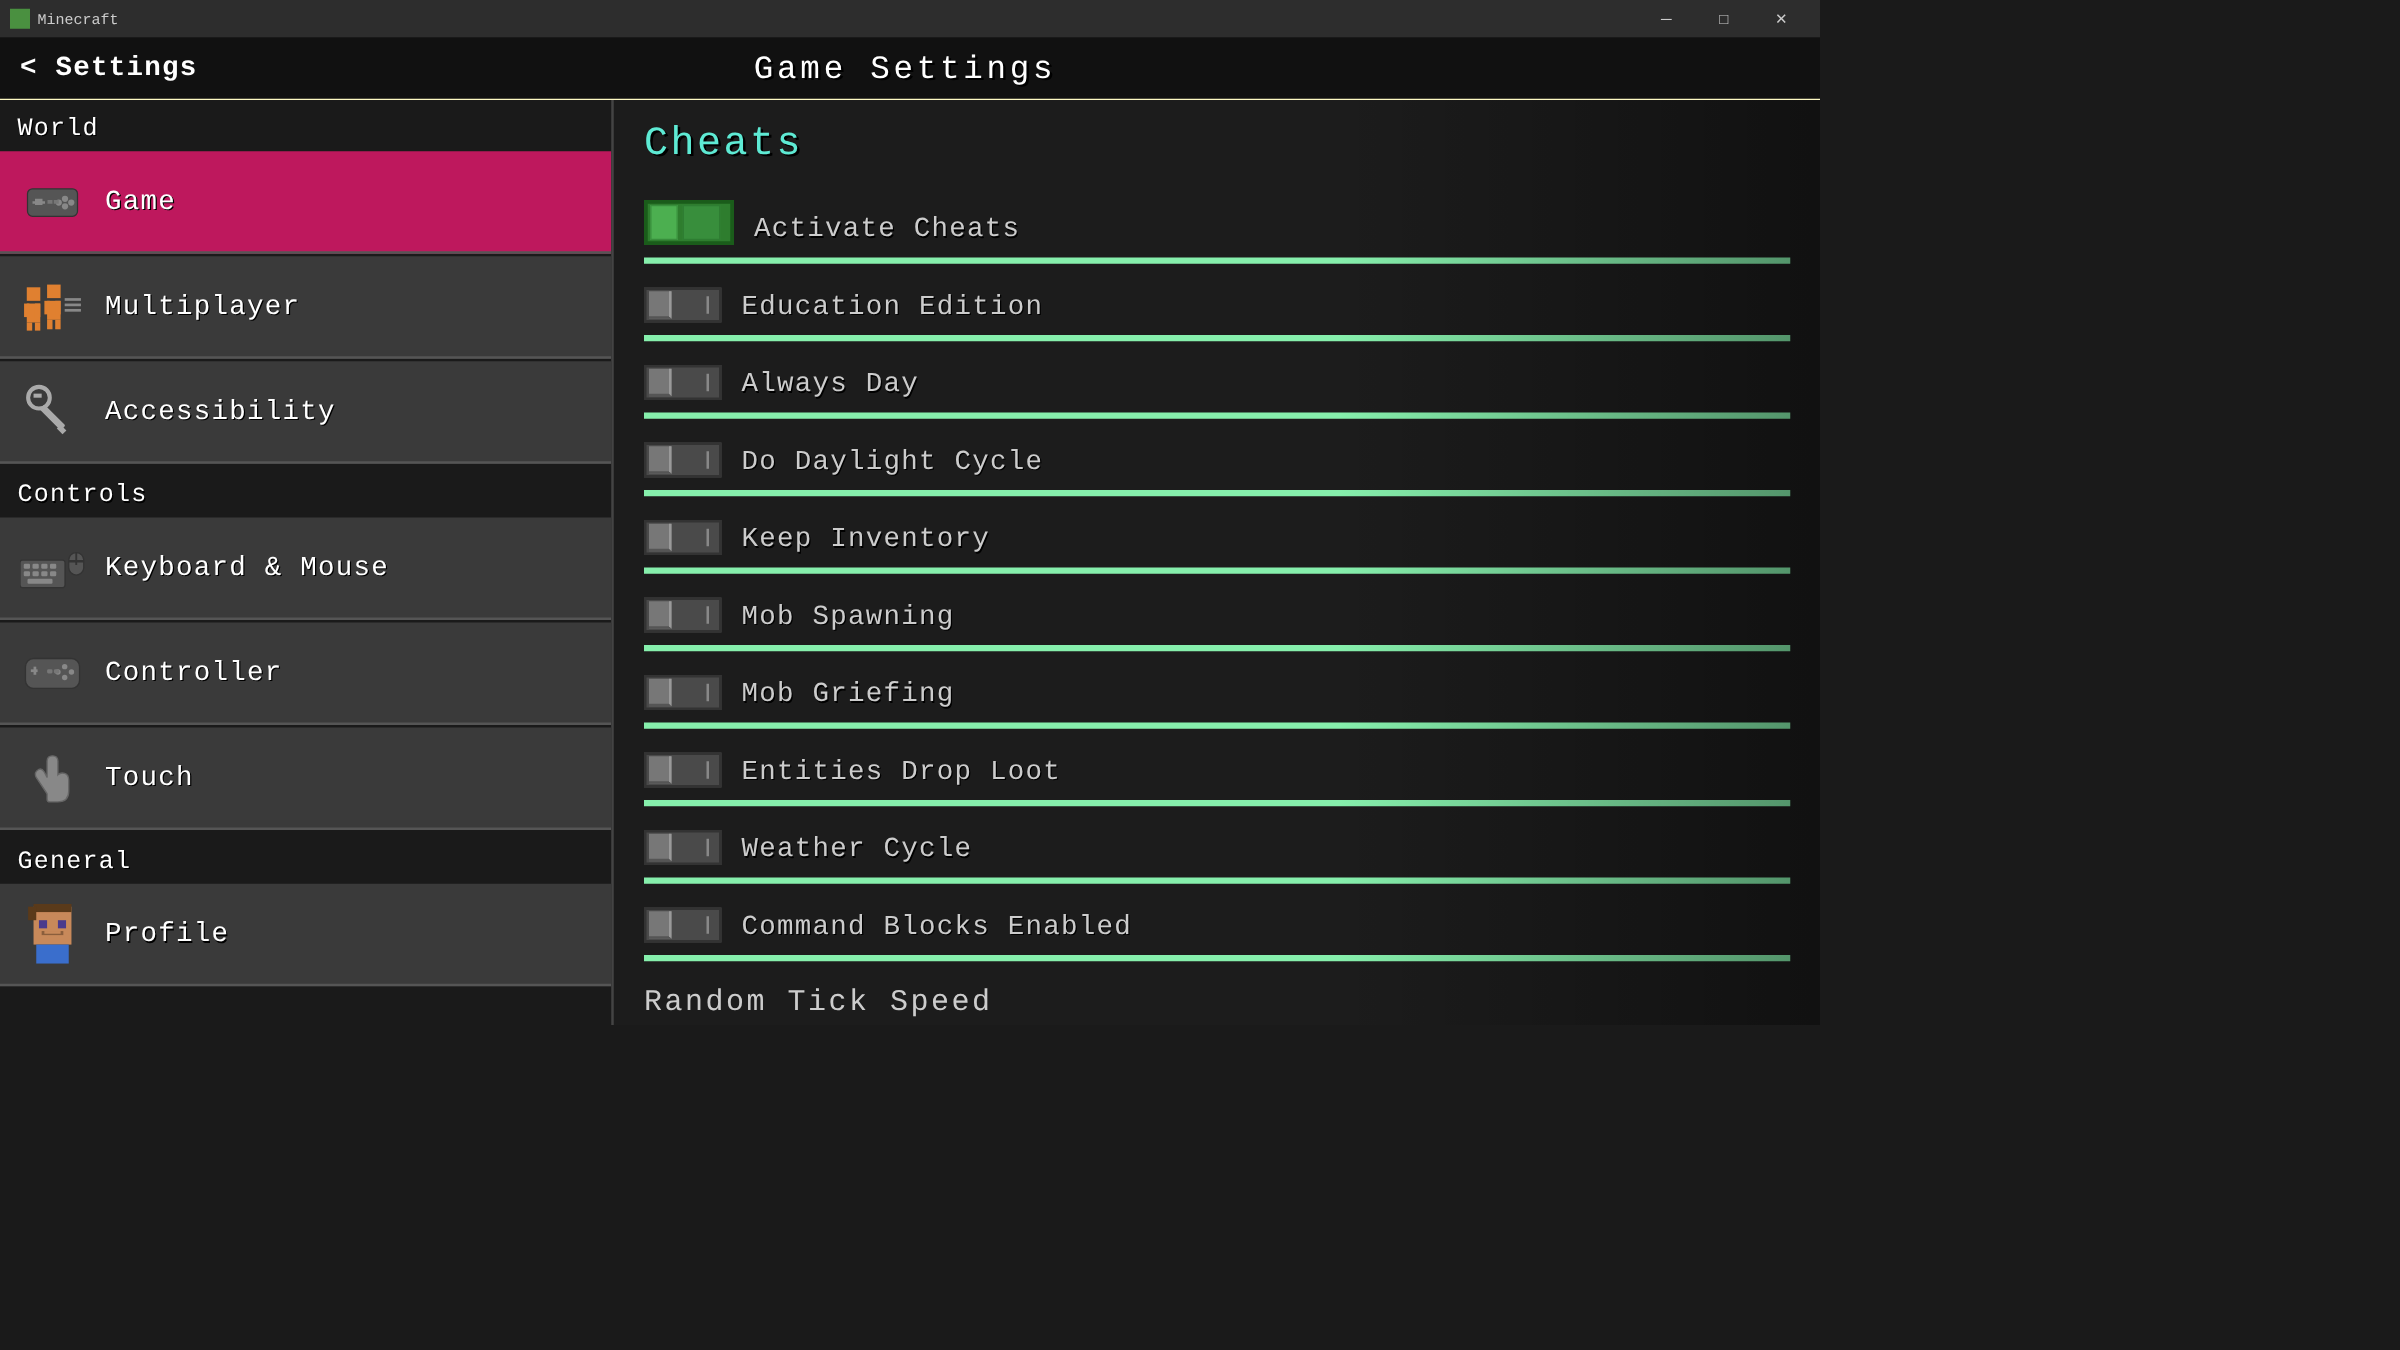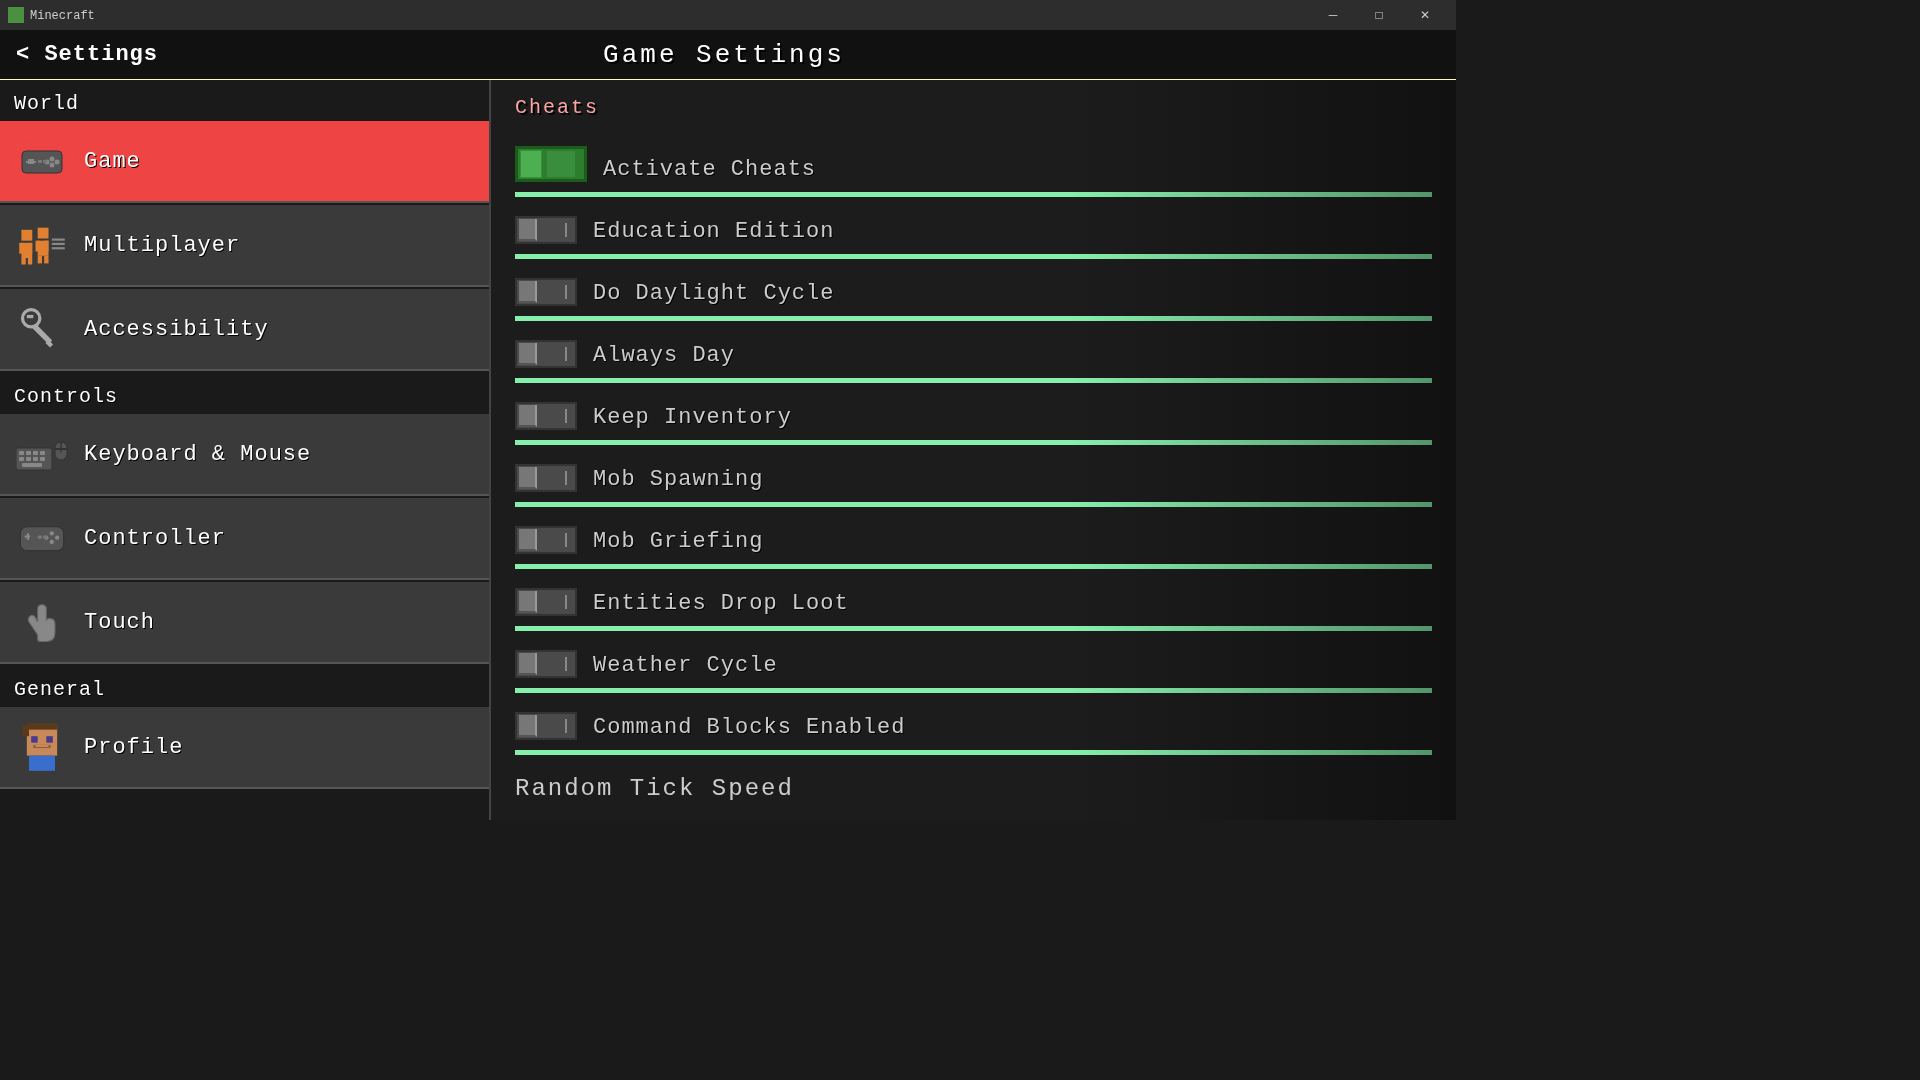--- a/index.html
+++ b/index.html
@@ -123,21 +123,21 @@
       gap: 16px;
       padding: 0 16px;
       height: 82px;
       background: #3a3a3a;
       border-bottom: 2px solid #555;
       cursor: pointer;
       margin-bottom: 2px;
     }
 
     .sidebar-item.active {
-      background: #ef4444;
+      background: #be185d;
     }
 
     .sidebar-icon {
       width: 52px;
       height: 52px;
       display: flex;
       align-items: center;
       justify-content: center;
       flex-shrink: 0;
     }
@@ -174,22 +174,22 @@
       width: 12px;
       background: #333;
     }
 
     .right-panel::-webkit-scrollbar-thumb {
       background: #666;
       border: 2px solid #333;
     }
 
     .section-title {
-      font-size: 20px;
-      color: #fca5a5;
+      font-size: 32px;
+      color: #5eead4;
       font-family: 'Courier New', monospace;
       letter-spacing: 2px;
       margin-bottom: 16px;
       text-shadow: 2px 2px #000;
     }
 
     .setting-row {
       display: flex;
       align-items: flex-end;
       gap: 16px;
@@ -470,29 +470,29 @@
         <div class="px-line"></div>
       </div>
       <span class="setting-name">Education Edition</span>
     </div>
 
     <div class="setting-row">
       <div class="px-toggle">
         <div class="px-knob"></div>
         <div class="px-line"></div>
       </div>
+      <span class="setting-name">Always Day</span>
+    </div>
+
+    <div class="setting-row">
+      <div class="px-toggle">
+        <div class="px-knob"></div>
+        <div class="px-line"></div>
+      </div>
       <span class="setting-name">Do Daylight Cycle</span>
-    </div>
-
-    <div class="setting-row">
-      <div class="px-toggle">
-        <div class="px-knob"></div>
-        <div class="px-line"></div>
-      </div>
-      <span class="setting-name">Always Day</span>
     </div>
 
     <div class="setting-row">
       <div class="px-toggle">
         <div class="px-knob"></div>
         <div class="px-line"></div>
       </div>
       <span class="setting-name">Keep Inventory</span>
     </div>
 

